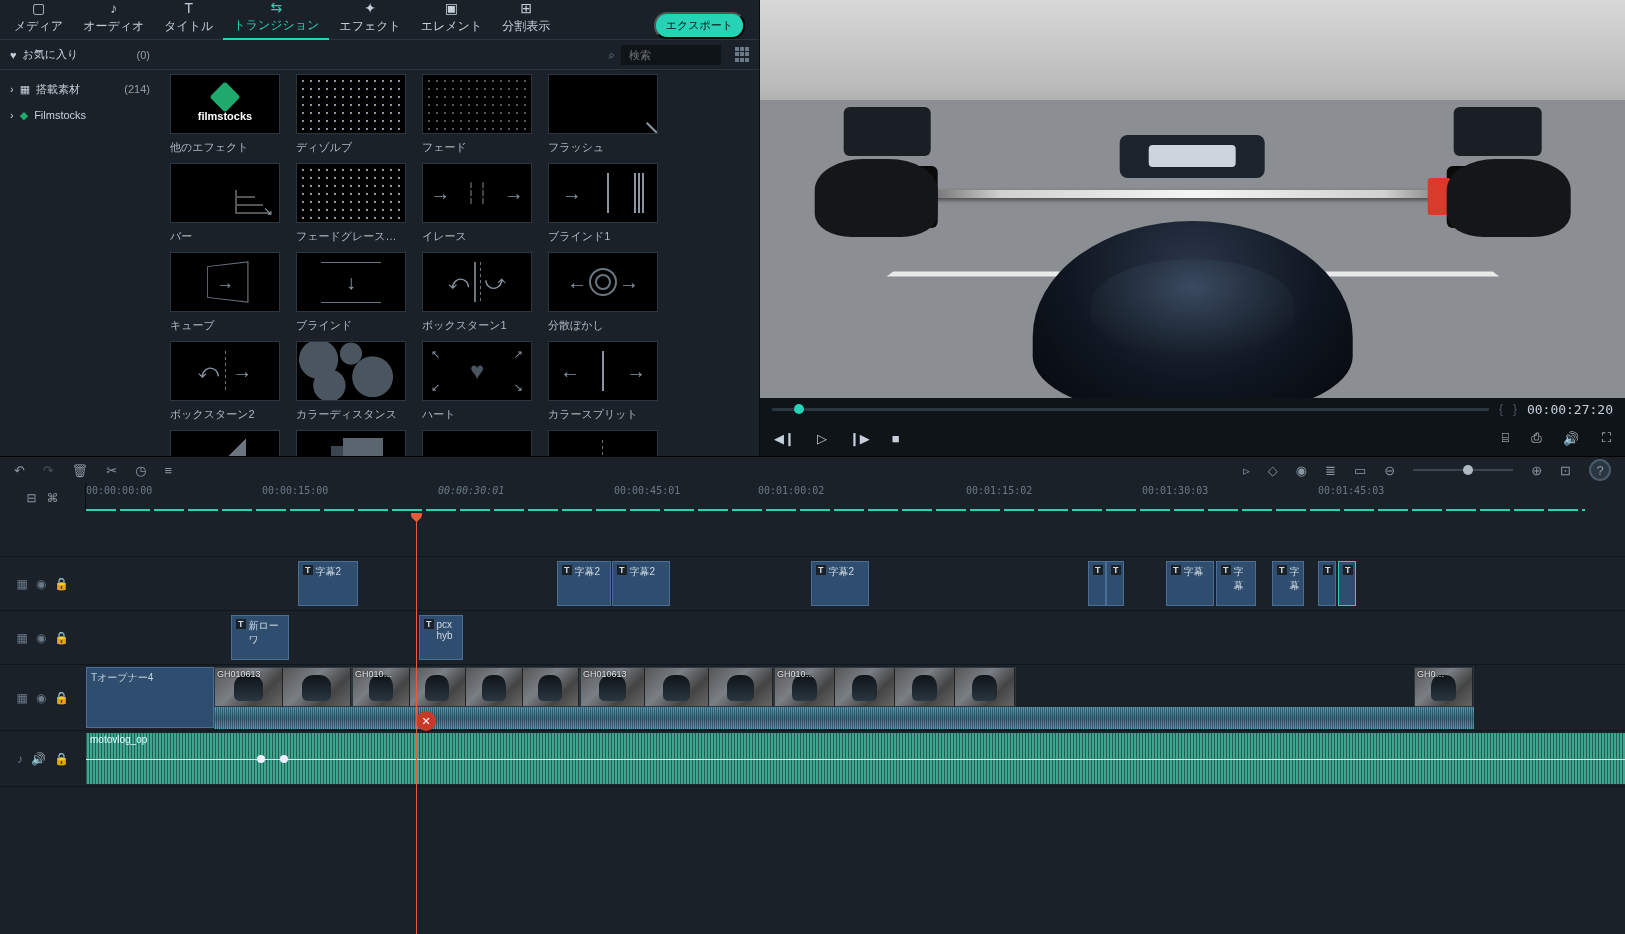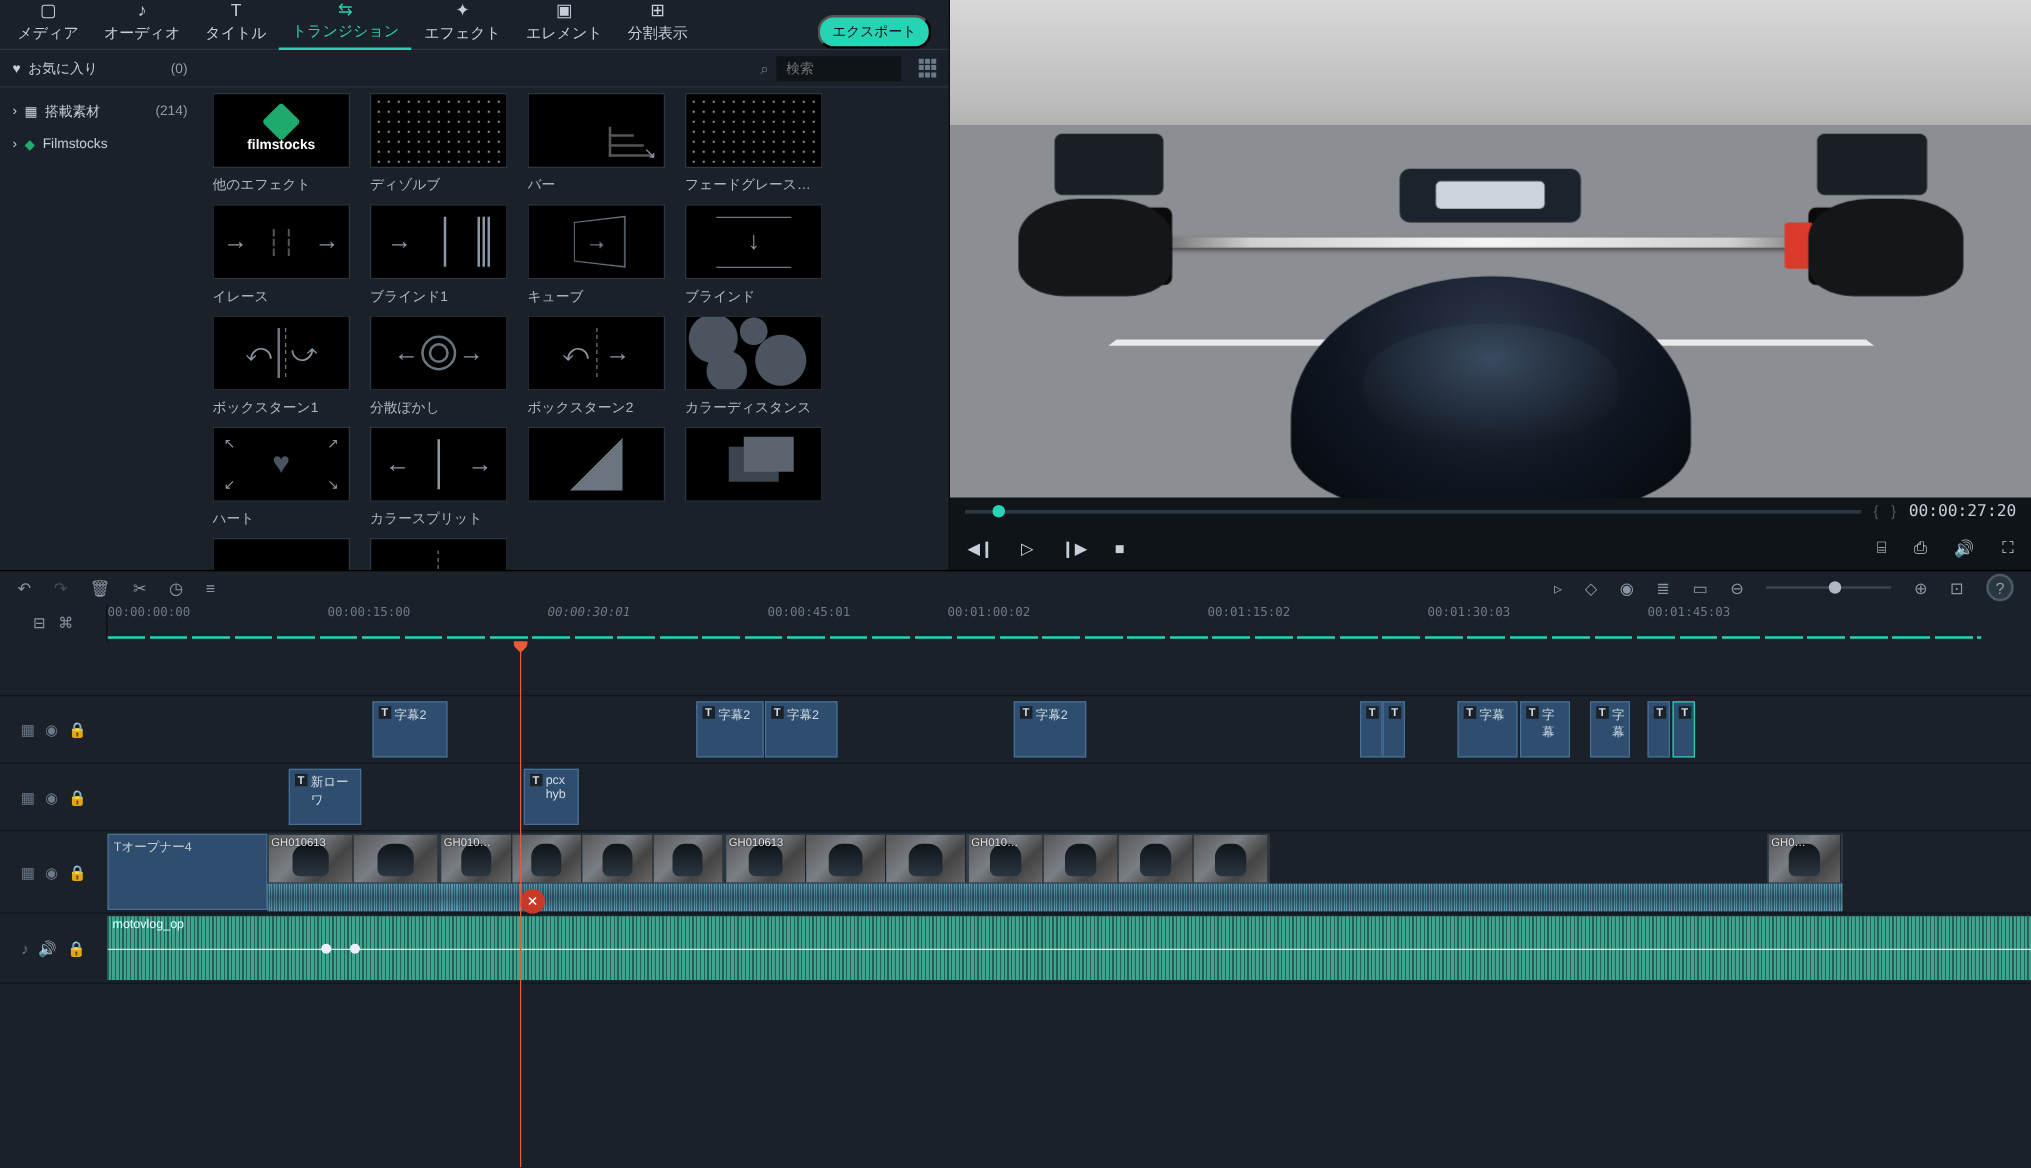--- a/index.html
+++ b/index.html
@@ -189,20 +189,35 @@
               <div class="gitem-label">他のエフェクト</div>
             </div>
             <div class="gitem">
               <div class="thumb">
                 <div class="dots-grid"></div>
               </div>
               <div class="gitem-label">ディゾルブ</div>
             </div>
             <div class="gitem">
               <div class="thumb">
+                <div class="dots-grid" style="opacity:.6"></div>
+              </div>
+              <div class="gitem-label">フェード</div>
+            </div>
+            <div class="gitem">
+              <div class="thumb">
+                <div class="flash">
+                  <span class="d1"></span>
+                  <span class="d2"></span>
+                </div>
+              </div>
+              <div class="gitem-label">フラッシュ</div>
+            </div>
+            <div class="gitem">
+              <div class="thumb">
                 <div class="stairs">
                   <div style="width:20px;height:8px"></div>
                   <div style="width:28px;height:8px"></div>
                   <div style="width:36px;height:8px"></div>
                 </div>
                 <span style="position:absolute;right:6px;bottom:4px;font-size:12px">↘</span>
               </div>
               <div class="gitem-label">バー</div>
             </div>
             <div class="gitem">

